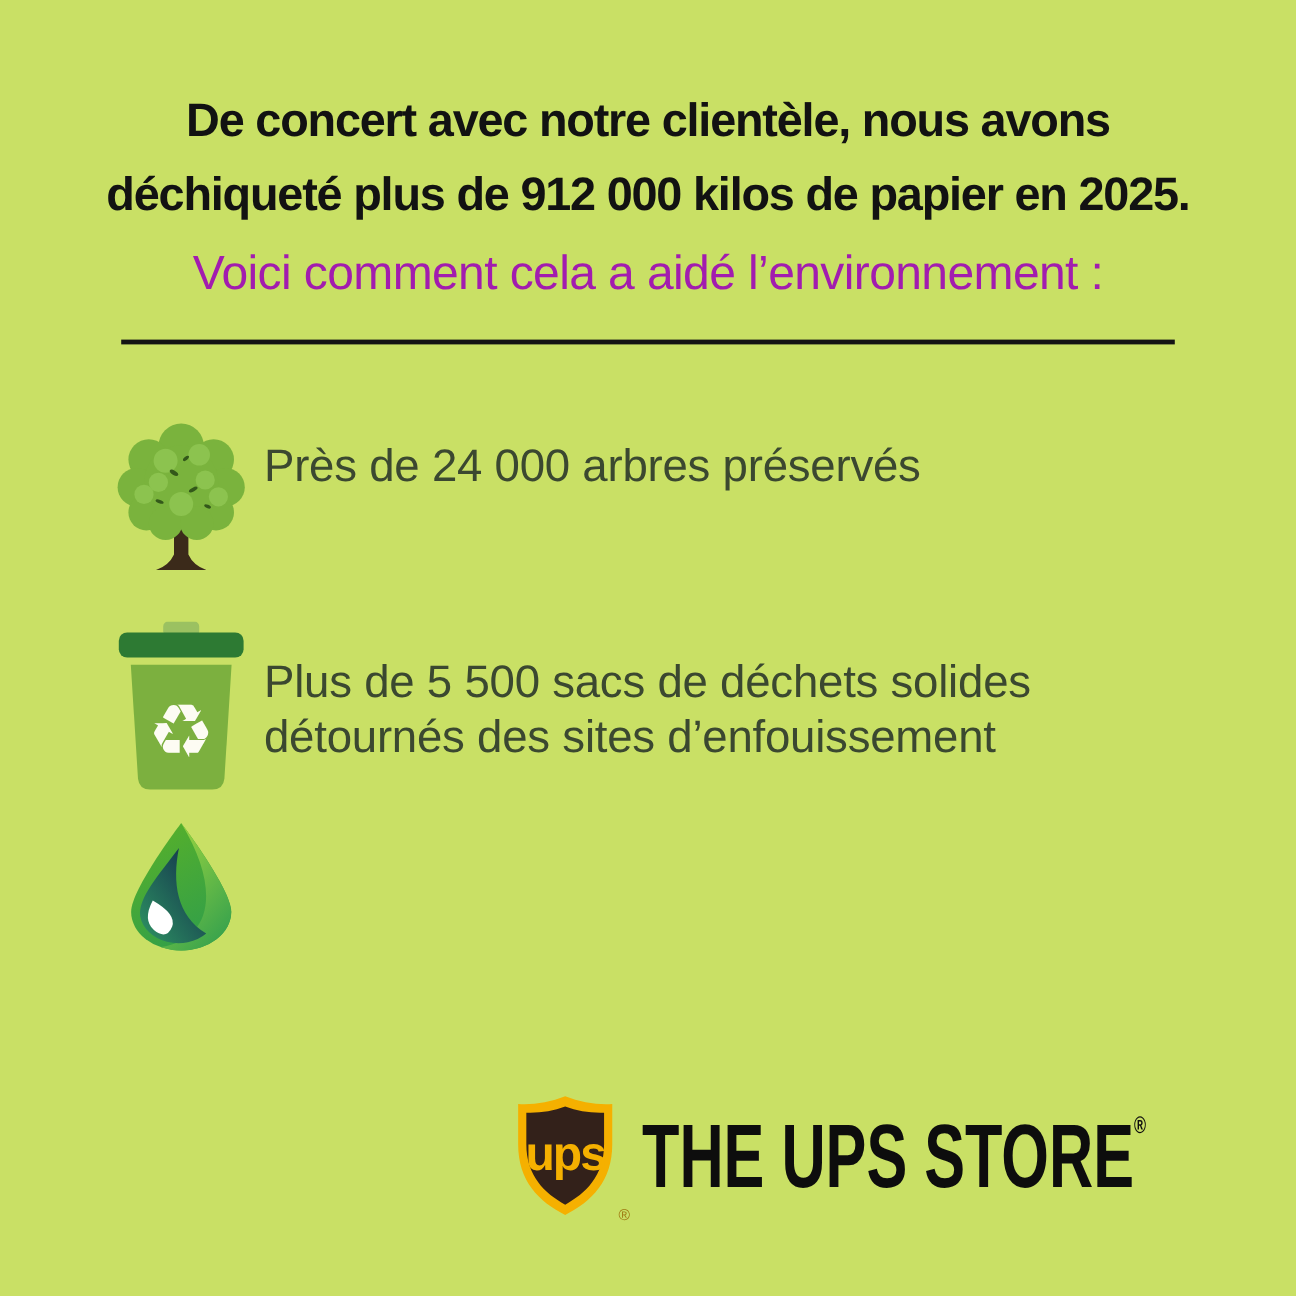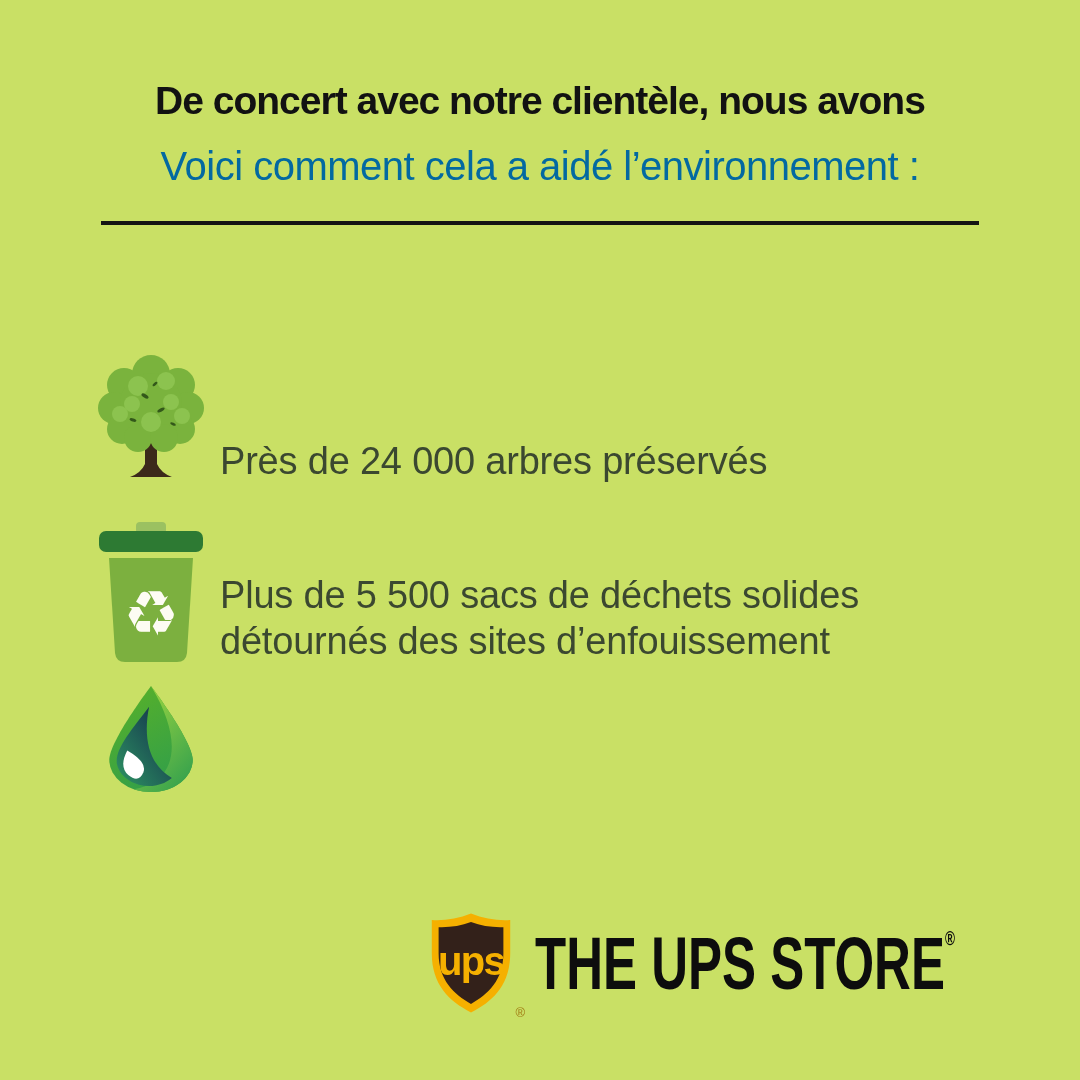--- a/index.html
+++ b/index.html
@@ -9,27 +9,27 @@
     font-family:"Liberation Sans",sans-serif;
   }
   
   .header{position:absolute;top:70px;left:0;width:1080px;text-align:center;}
   .title-line{
     font-weight:bold;font-size:39px;line-height:62px;height:62px;
     color:#121212;letter-spacing:-1px;white-space:nowrap;
   }
   .subtitle{
     margin-top:8px;font-size:40px;line-height:52px;font-weight:400;
-    color:#0369a1;letter-spacing:-0.5px;white-space:nowrap;
+    color:#a21caf;letter-spacing:-0.5px;white-space:nowrap;
   }
   .divider{
     width:878px;height:4px;margin:29px auto 0;background:#141414;border:0;
   }
   
-  .stat-row{position:absolute;left:0;width:1080px;display:flex;align-items:flex-end;}
+  .stat-row{position:absolute;left:0;width:1080px;display:flex;align-items:flex-start;}
   .row-tree{top:350px;height:134px;}
   .row-bin{top:518px;height:146px;}
   .row-drop{top:684px;height:110px;}
   .icon-cell{margin-left:82px;width:138px;flex:0 0 138px;display:flex;justify-content:center;align-items:center;}
   .stat-text{
     margin-left:0;font-size:38px;line-height:46px;color:#3b4830;letter-spacing:-0.2px;margin-top:28px;
   }
   .row-tree .stat-text{margin-top:16px;white-space:nowrap;}
   .row-bin  .stat-text{max-width:760px;}
   .row-drop .stat-text{white-space:nowrap;}
@@ -49,20 +49,21 @@
   }
   .brand-reg{font-weight:bold;font-size:20px;line-height:20px;color:#0d0d0d;margin-top:2px;}
 </style>
 </head>
 <body>
 
 <div class="canvas">
 
   <div class="header">
     <div class="title-line">De concert avec notre clientèle, nous avons</div>
+    <div class="title-line">déchiqueté plus de 912 000 kilos de papier en 2025.</div>
     <div class="subtitle">Voici comment cela a aidé l’environnement :</div>
     <hr class="divider">
   </div>
 
   <div class="stat-row row-tree">
     <div class="icon-cell">
       <svg width="124" height="132" viewBox="0 0 124 132" aria-hidden="true">
 
         <path d="M56,80 L56,112 Q52,121 41,125 L83,125 Q72,121 68,112 L68,80 Z" fill="#3b2a1a"></path>
         <path d="M59,88 L42,66 M64,92 L82,64 M61,78 L61,50" stroke="#3b2a1a" stroke-width="4" fill="none" stroke-linecap="round"></path>

